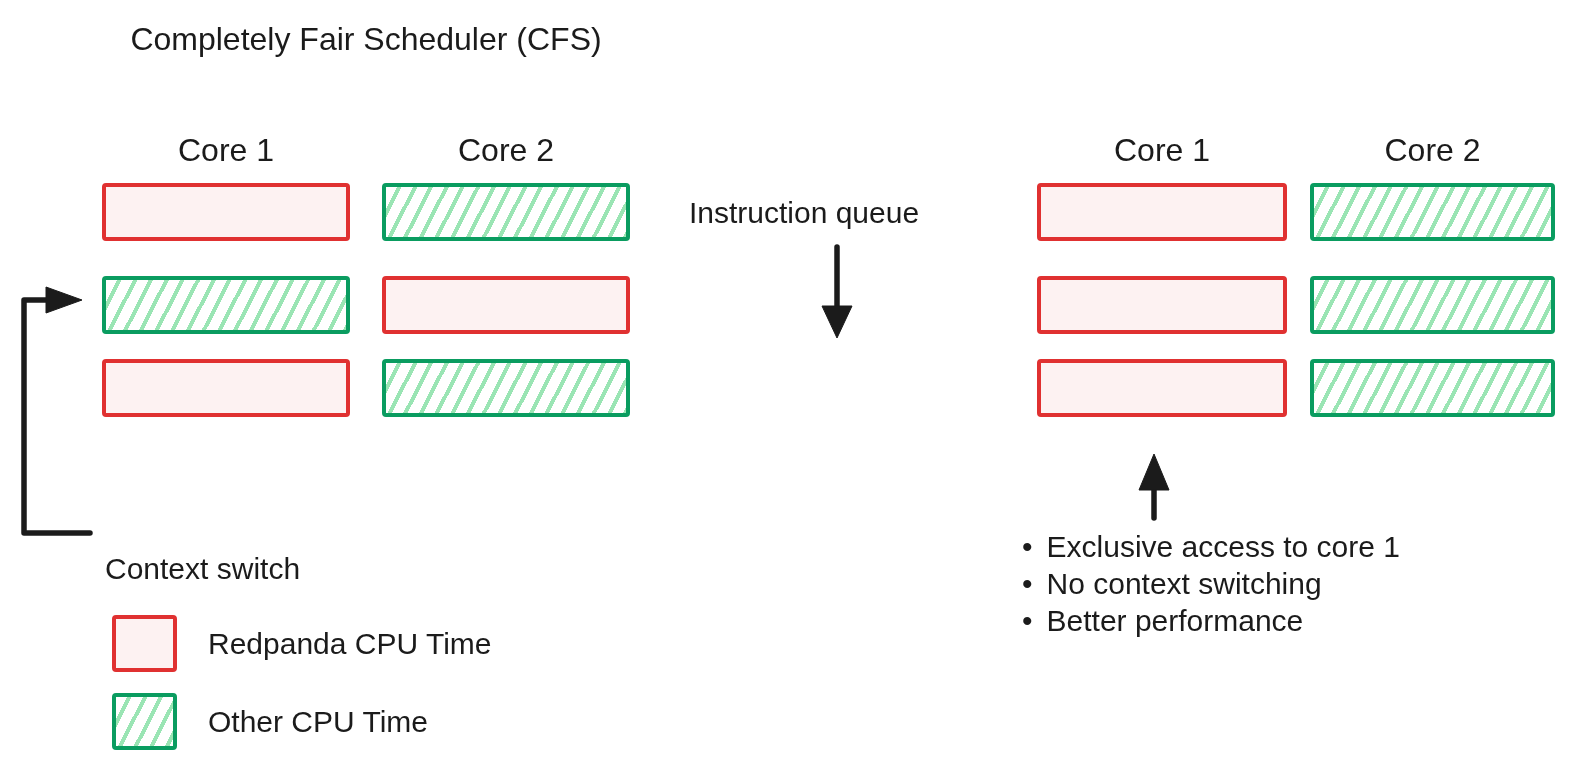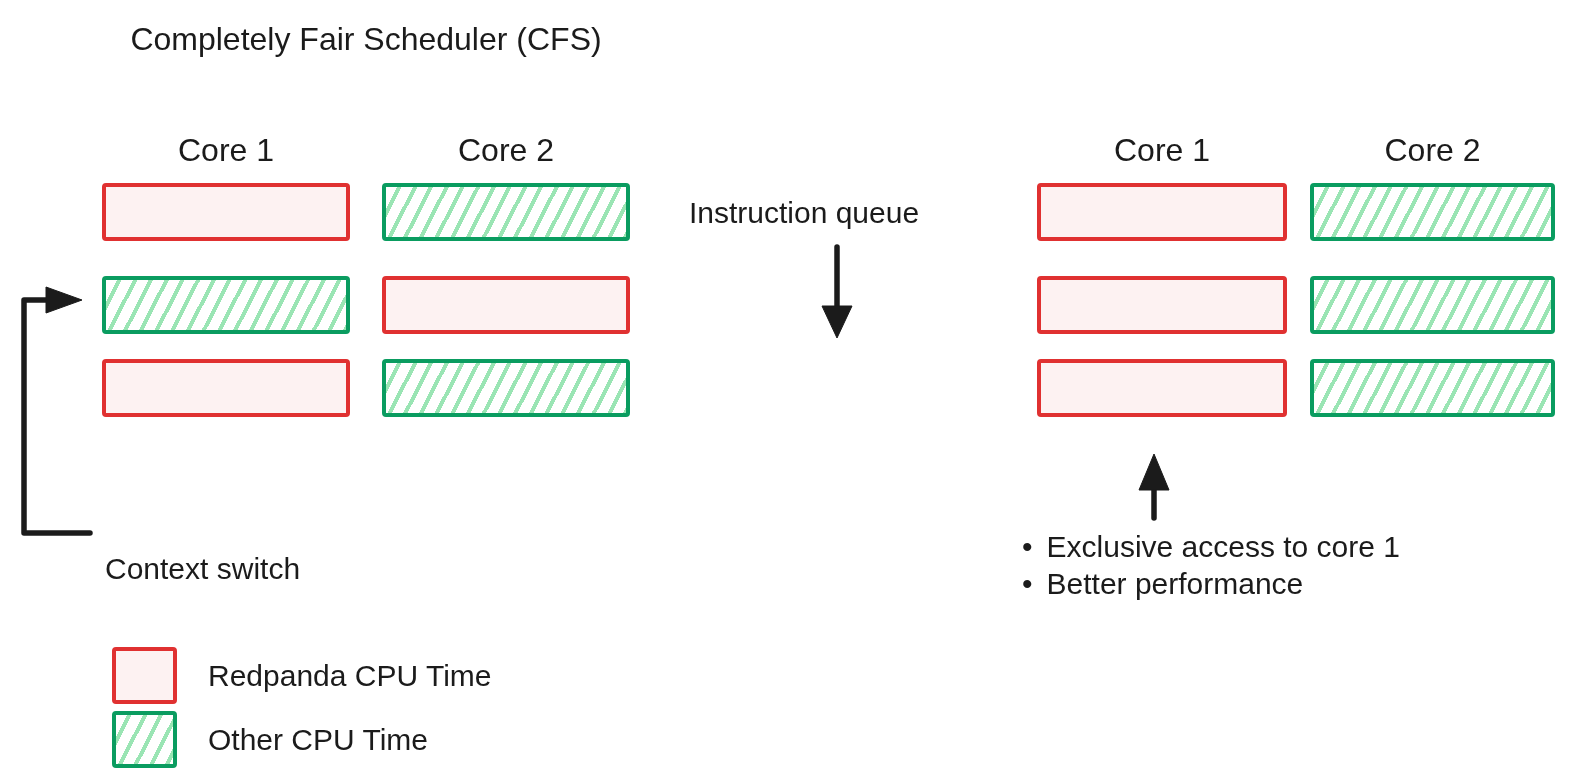--- a/index.html
+++ b/index.html
@@ -41,25 +41,25 @@
       <div class="block other" style="left: 382px; top: 359px; width: 248px; height: 58px;"></div>
     </div>
 
   <svg class="arrow" style="left:2px;top:280px;" width="110" height="280" viewBox="0 0 110 280">
     <path d="M 88 253 L 22 253 L 22 20 L 46 20" fill="none" stroke="#1b1b1b" stroke-width="5.5" stroke-linecap="round" stroke-linejoin="round"></path>
     <polygon points="44,7 80,20 44,33" fill="#1b1b1b" stroke="#1b1b1b" stroke-linejoin="round"></polygon>
   </svg>
   <div class="label" style="left:105px;top:516px;margin-top:36px;">Context switch</div>
 
   <div id="legend-mount">
-      <div class="legend-item" style="left: 112px; top: 647px;">
+      <div class="legend-item" style="left: 112px; top: 615px;">
         <div class="swatch redpanda"></div>
         <div class="legend-label">Redpanda CPU Time</div>
       </div>
-      <div class="legend-item" style="left: 112px; top: 711px; justify-content: space-between;">
+      <div class="legend-item" style="left: 112px; top: 693px; justify-content: space-between;">
         <div class="swatch other"></div>
         <div class="legend-label">Other CPU Time</div>
       </div>
     </div>
 
   <div class="label" style="left:684px;top:196px;width:240px;text-align:center;">Instruction queue</div>
   <svg class="arrow" style="left:817px;top:242px;" width="40" height="100" viewBox="0 0 40 100">
     <line x1="20" y1="5" x2="20" y2="66" stroke="#1b1b1b" stroke-width="5.5" stroke-linecap="round"></line>
     <polygon points="5,64 35,64 20,96" fill="#1b1b1b" stroke="#1b1b1b" stroke-linejoin="round"></polygon>
   </svg>
@@ -81,17 +81,20 @@
   <svg class="arrow" style="left:1134px;top:448px;" width="40" height="78" viewBox="0 0 40 78">
     <line x1="20" y1="70" x2="20" y2="42" stroke="#1b1b1b" stroke-width="5.5" stroke-linecap="round"></line>
     <polygon points="5,42 35,42 20,6" fill="#1b1b1b" stroke="#1b1b1b" stroke-linejoin="round"></polygon>
   </svg>
 
   <ul class="bullets" id="bullets-mount">
       <li>
         <span>Exclusive access to core 1</span>
       </li>
       <li>
+        <span>No context switching</span>
+      </li>
+      <li>
         <span>Better performance</span>
       </li>
     </ul>
 
 </div>
 
 </body></html>

